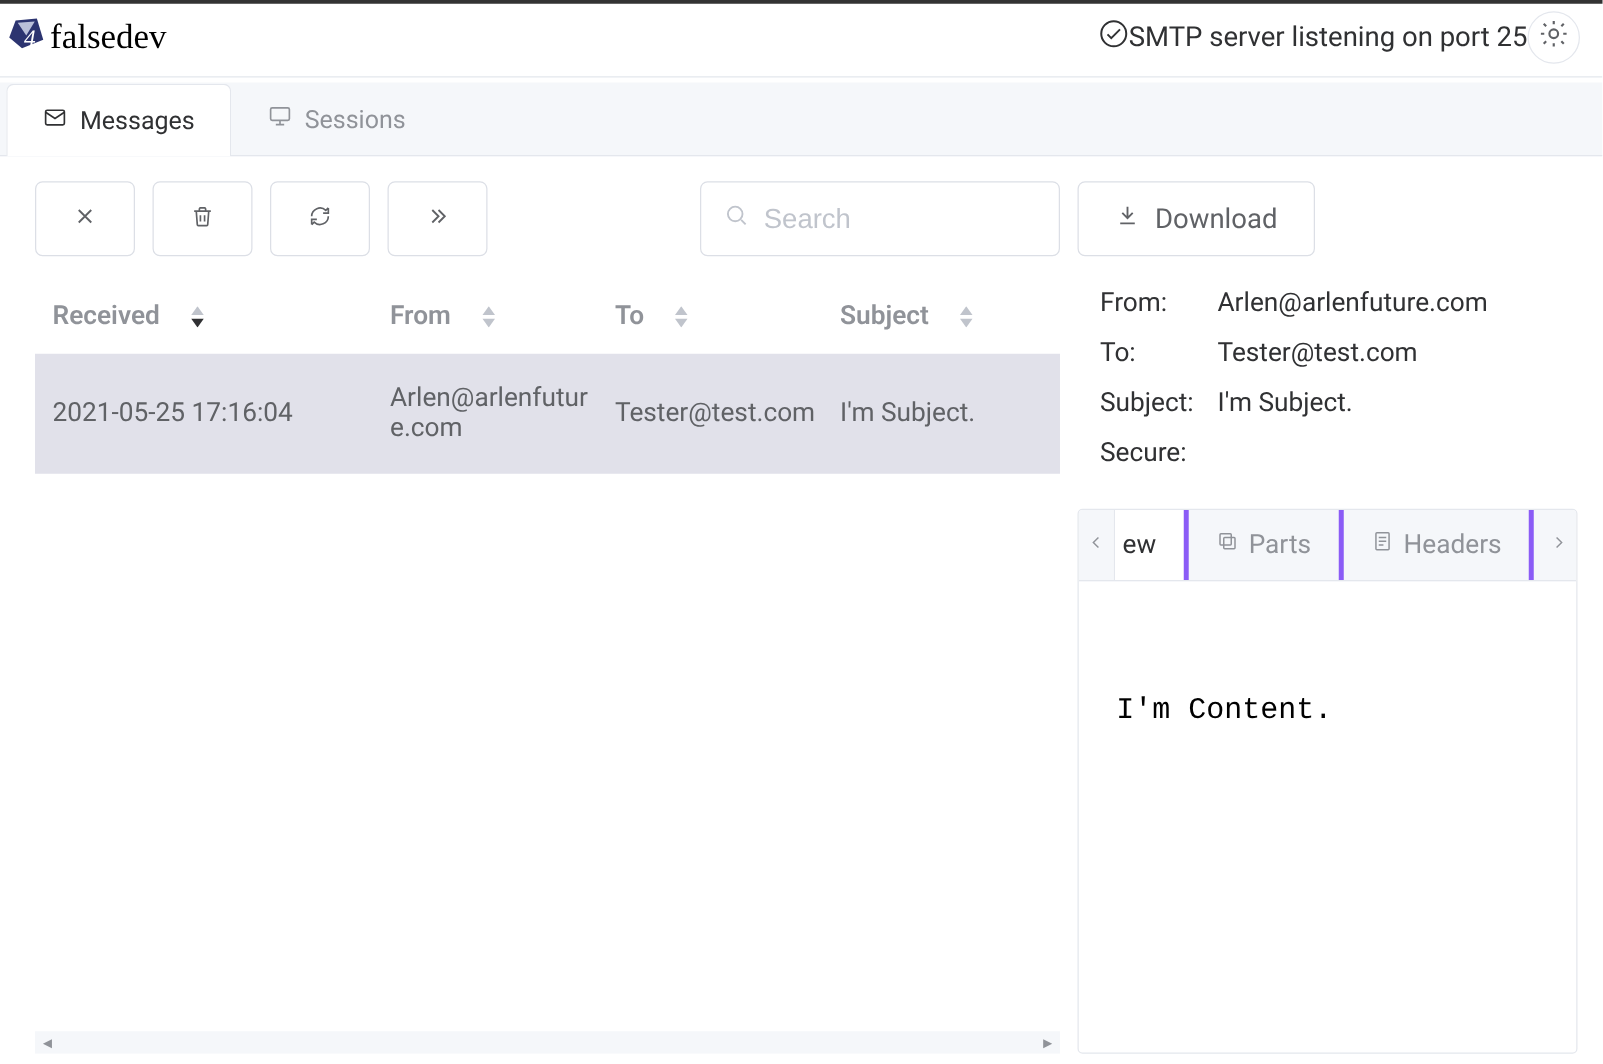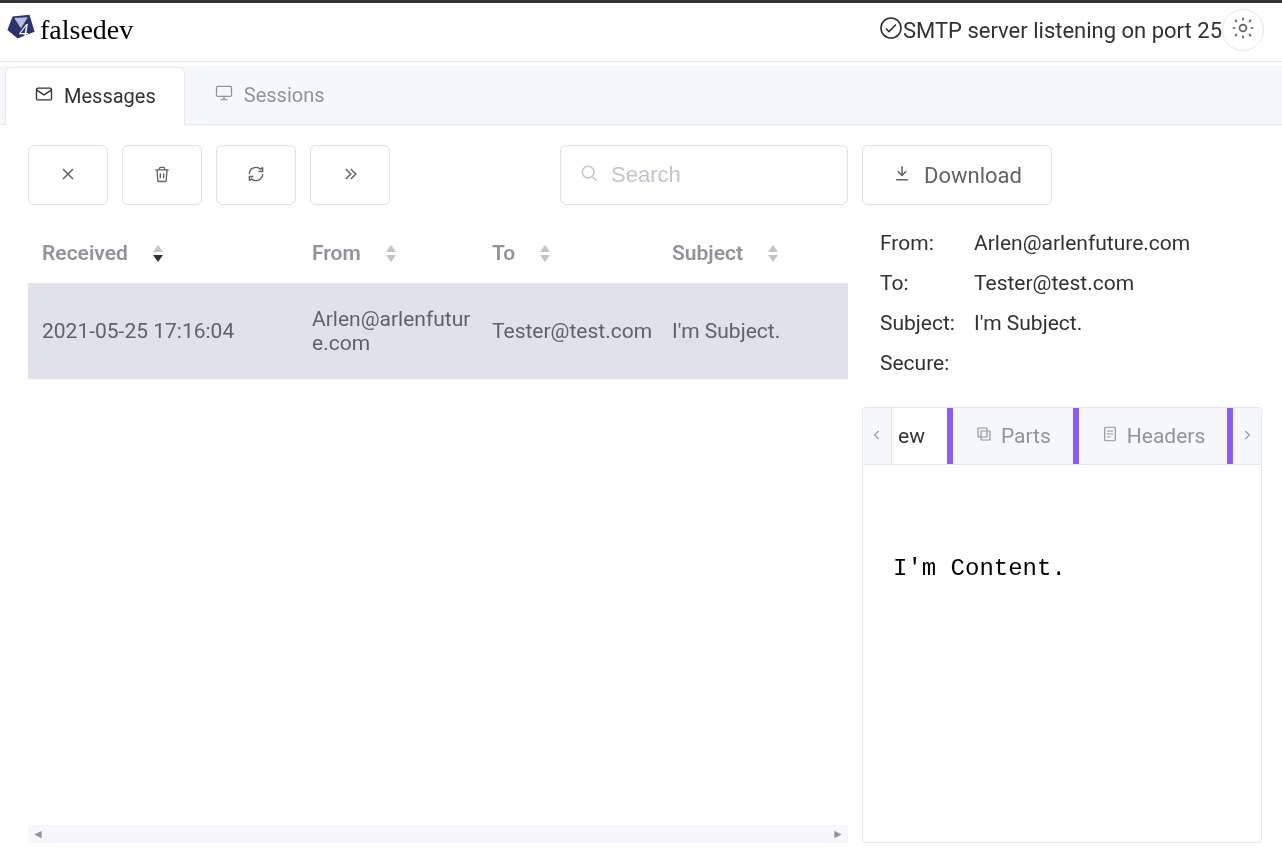--- a/index.html
+++ b/index.html
@@ -258,21 +258,21 @@
     display: flex;
     overflow: hidden;
   }
   .itab {
     display: flex;
     align-items: center;
     gap: 8px;
     padding: 16px 22px;
     font-size: 21px;
     color: #909399;
-    border-right: 6px solid #8b5cf6;
+    border-right: 4px solid #8b5cf6;
     cursor: pointer;
     white-space: nowrap;
   }
   .itab.active {
     background: #fff;
     color: #303133;
     border-bottom: 1px solid #fff;
     margin-bottom: -1px;
     border-left: 1px solid #e4e7ed;
   }

